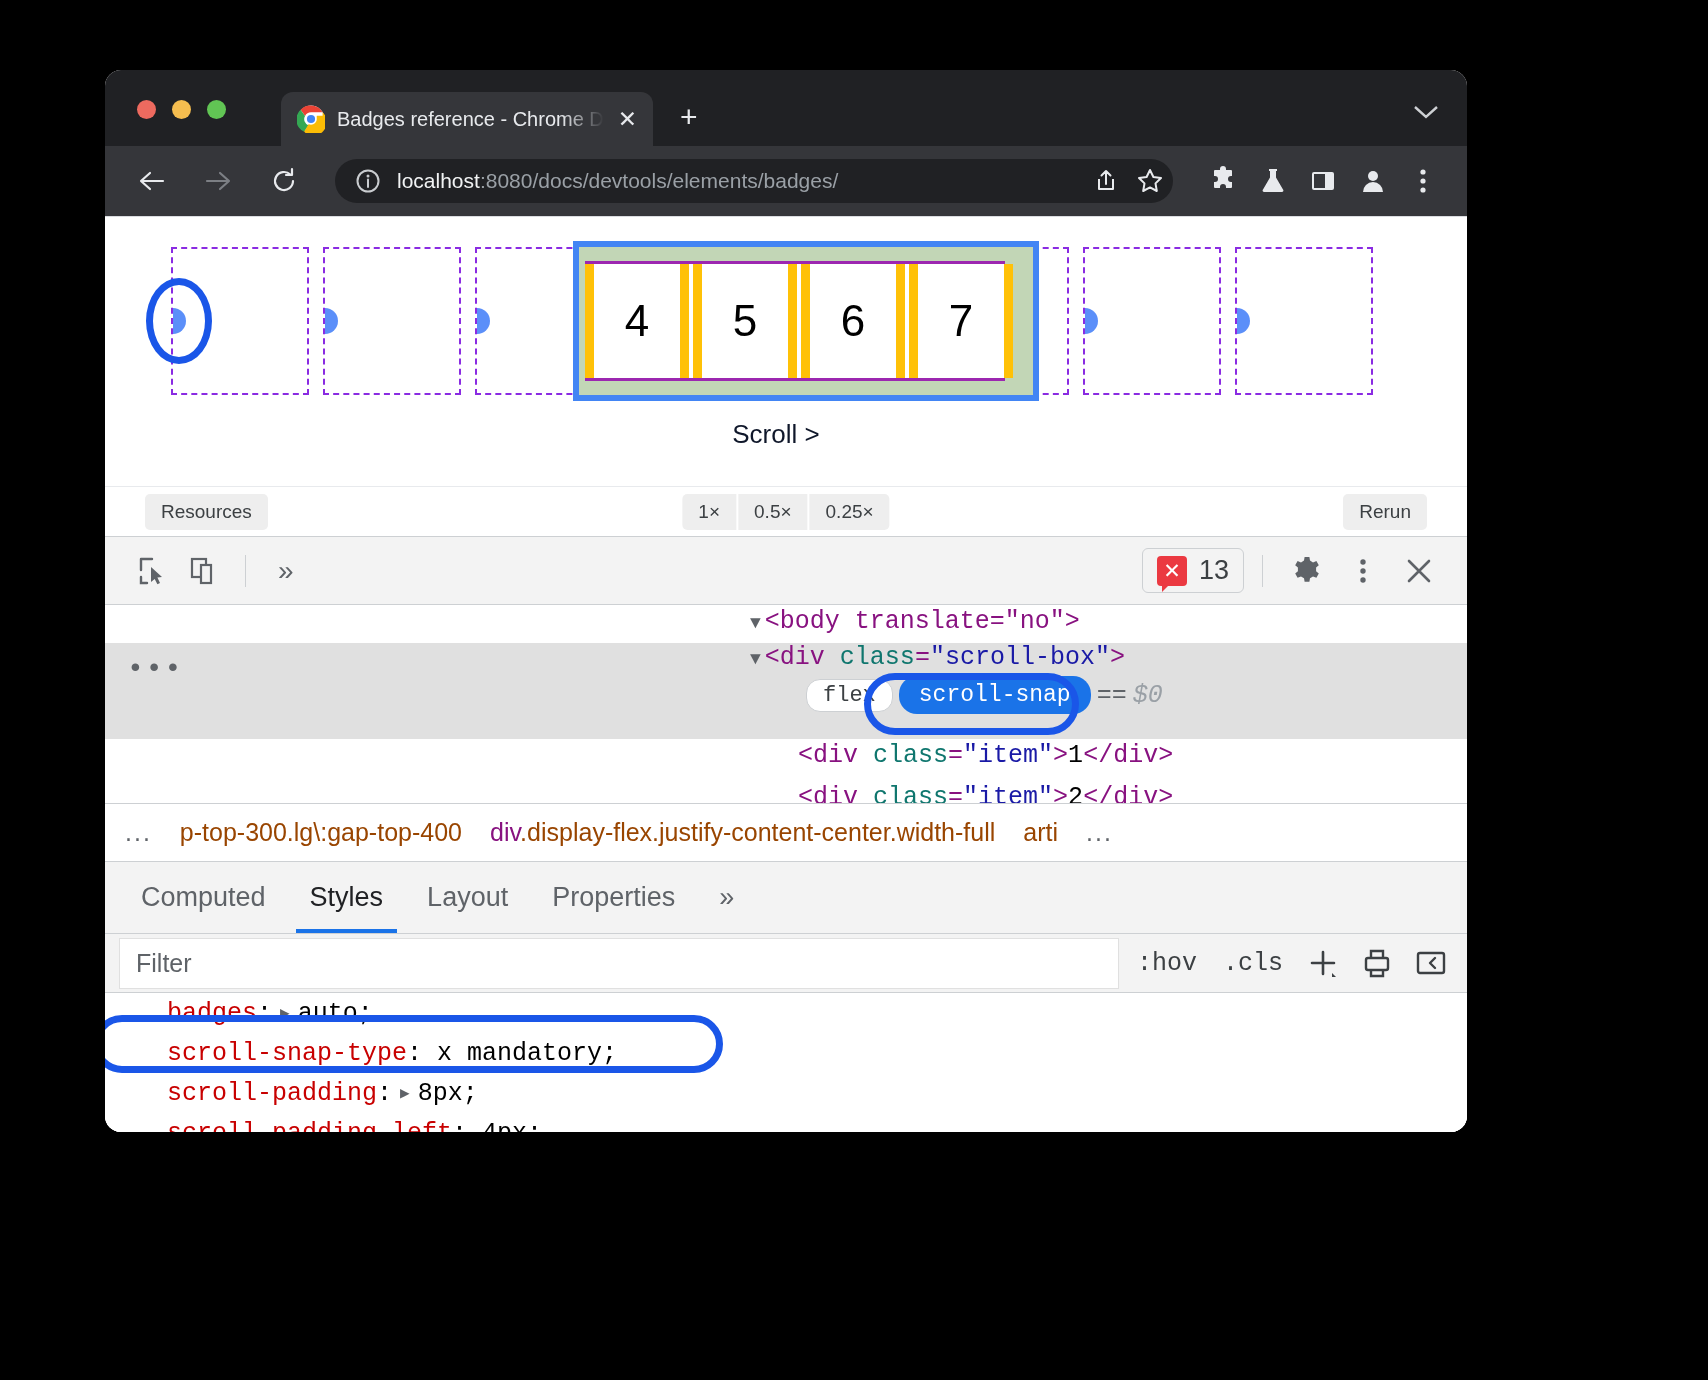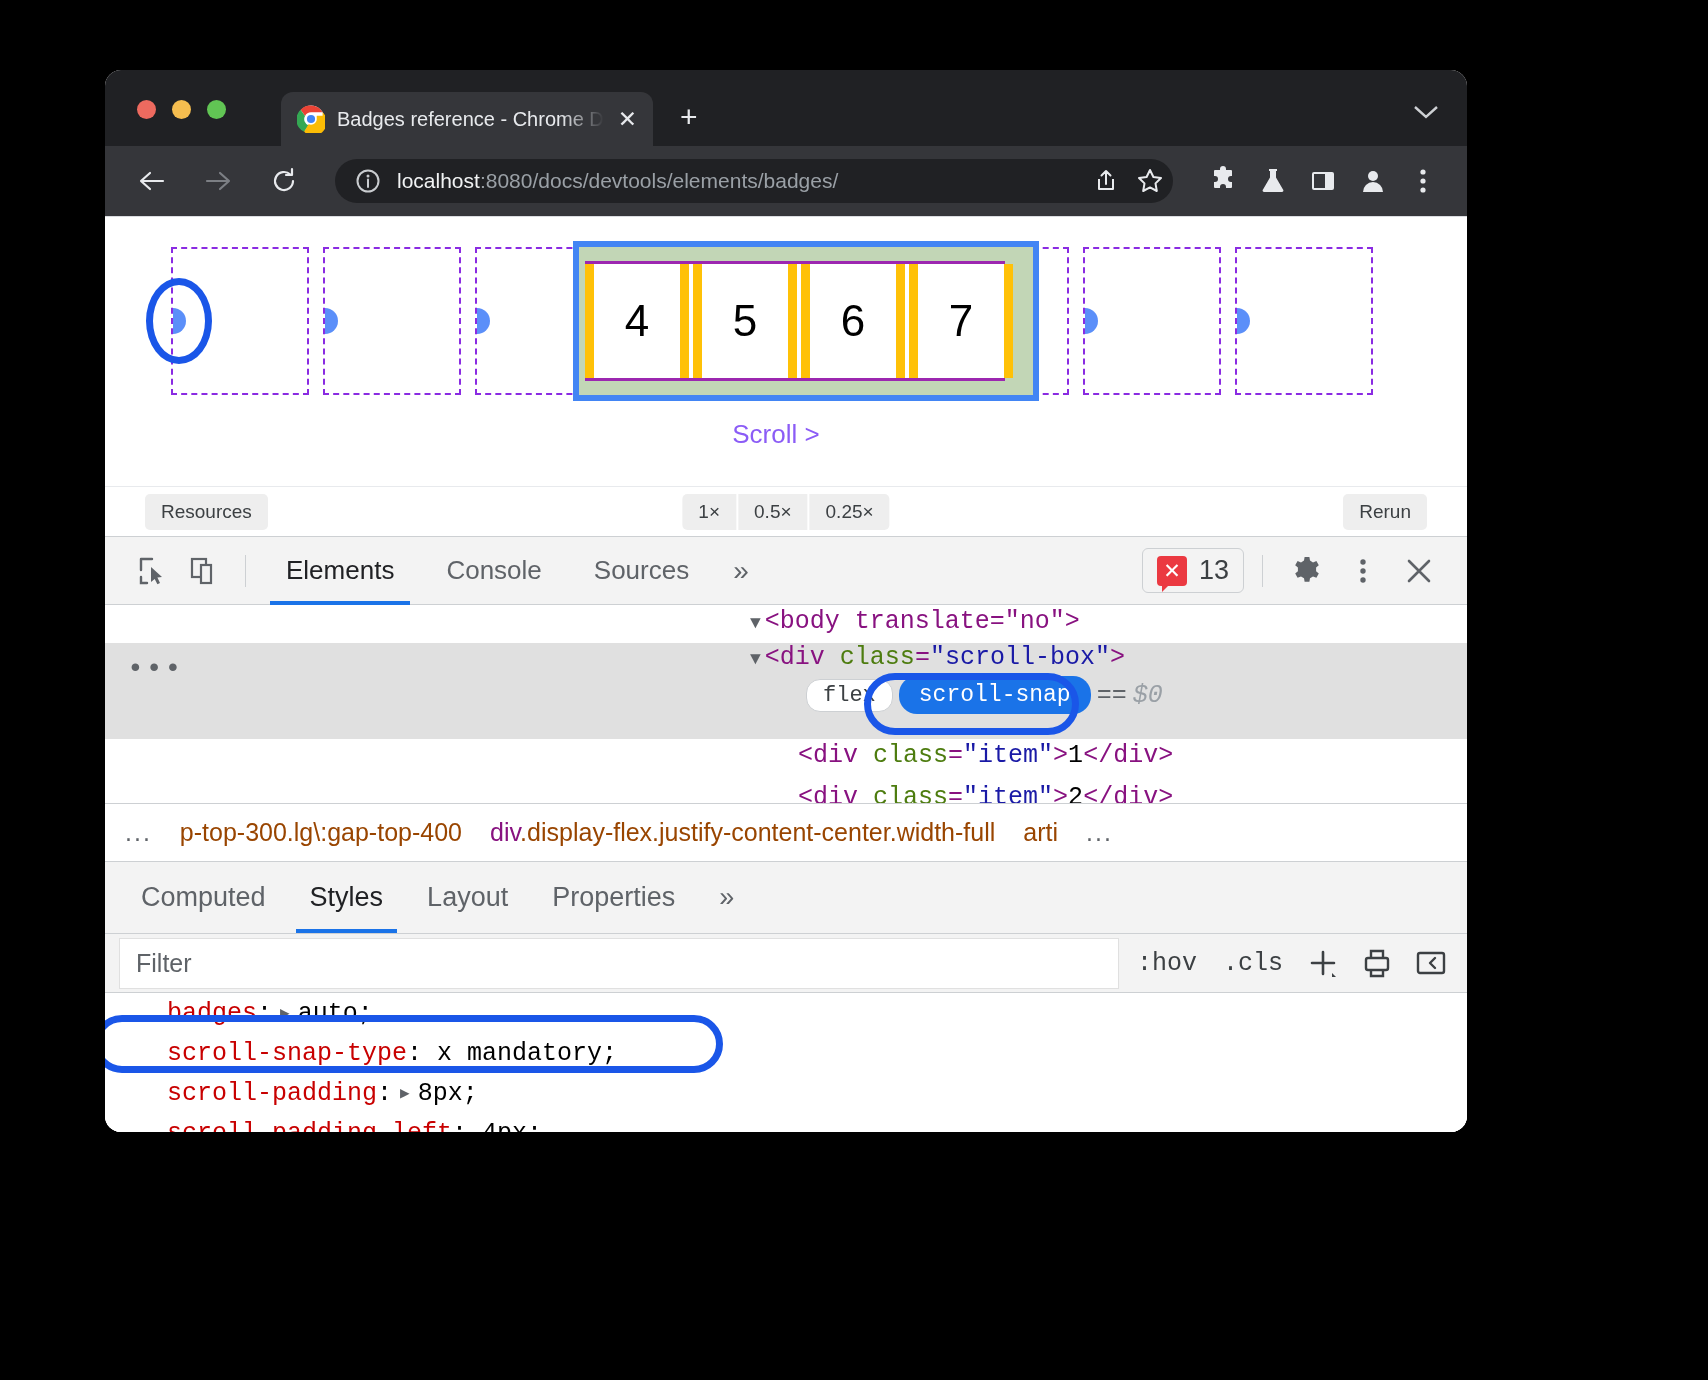--- a/index.html
+++ b/index.html
@@ -183,21 +183,21 @@
     display: flex; align-items: center; justify-content: center;
     font-size: 44px;
     font-family: "Liberation Sans", sans-serif;
     color: #000;
   }
   .scroll-label {
     position: absolute;
     left: 0; right: 0; top: 172px;
     text-align: center;
     font-size: 26px;
-    color: #8b5cf6;
+    color: #0f172a;
   }
 
   
   .resbar {
     position: relative;
     height: 50px;
     background: #fff;
     border-top: 1px solid #e8eaed;
     display: flex; align-items: center;
     padding: 0 40px;
@@ -289,21 +289,21 @@
     font-family: "Liberation Mono", monospace;
     font-size: 25px;
     overflow: hidden;
   }
   .dom-row { position: absolute; left: 0; right: 0; height: 44px; display: flex; align-items: center; }
   .dom-row .gutter { width: 645px; flex: none; display: flex; align-items: center; justify-content: flex-start; padding-left: 22px; }
   .dom-row .code { white-space: nowrap; }
   .dom-sel { background: #e0e0e0; }
   .dots { color: #5f6368; letter-spacing: 2px; font-size: 28px; }
   .tag { color: #881280; }
-  .attr { color: #4d7c0f; }
+  .attr { color: #0f766e; }
   .val { color: #1a1aa6; }
   .txt { color: #000; }
   .punct { color: #881280; }
   .triangle { color: #5f6368; font-size: 18px; margin-right: 4px; }
   .dollar { color: #9aa0a6; font-style: italic; }
 
   .badge-flex {
     display: inline-flex; align-items: center;
     border: 1px solid #cdd0d3;
     background: #fff;
@@ -563,25 +563,20 @@
               <path d="M14 12l11 10-4.6.6 2.6 5.4-2.6 1.3-2.7-5.4-3.7 3z" fill="#5f6368"></path>
             </svg>
         </span>
         <span class="dt-icon-btn">
           <svg width="32" height="32" viewBox="0 0 32 32">
               <rect x="3" y="4" width="14" height="18" stroke="#5f6368" stroke-width="2.2" fill="none"></rect>
               <rect x="12" y="10" width="10" height="18" stroke="#5f6368" stroke-width="2.2" fill="#f3f3f3"></rect>
             </svg>
         </span>
         <span class="vsep"></span>
-        <div class="dt-tabs">
-          <span class="dt-tab active">Elements</span>
-          <span class="dt-tab">Console</span>
-          <span class="dt-tab">Sources</span>
-        </div>
         <span class="dt-more">»</span>
         <div class="dt-right">
           <span class="errbox">
             <span class="err-ico">✕</span>
             <span class="err-count">13</span>
           </span>
           <span class="vsep"></span>
           <span class="dt-icon-btn">
             <svg width="32" height="32" viewBox="0 0 32 32">
                 <path d="M16 10a6 6 0 1 0 0 12 6 6 0 0 0 0-12zm0 3.5a2.5 2.5 0 1 1 0 5 2.5 2.5 0 0 1 0-5z" fill="#5f6368"></path>

